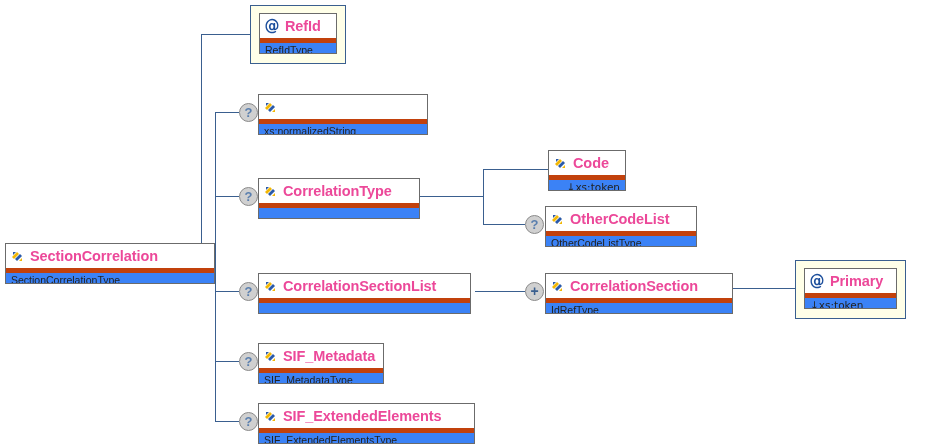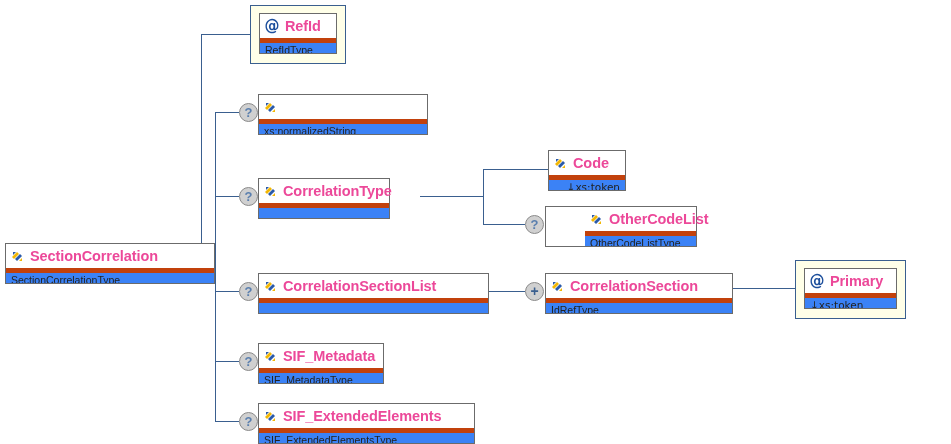--- a/index.html
+++ b/index.html
@@ -184,21 +184,21 @@
           <path d="M7 12 L12 7 L10 5 L5 10 Z" fill="#2b5aa8"></path>
           <path d="M3 3 L6 3 L3 6 Z" fill="#2b5aa8"></path>
           <path d="M12 12 L9 12 L12 9 Z" fill="#f2b705"></path>
         </svg>
       </span>
     </div>
     <div class="type-row">xs:normalizedString</div>
   </div>
 
   <div class="occ" style="left:239px; top:187px;">?</div>
-  <div class="node" style="left:258px; top:178px; width:132px;">
+  <div class="node" style="left:258px; top:178px; width:162px;">
     <div class="name-row">
       <span class="el-icon">
         <svg width="15" height="15" viewBox="0 0 15 15">
           <path d="M2 8 L7 3 L9 5 L4 10 Z" fill="#f2b705"></path>
           <path d="M7 12 L12 7 L10 5 L5 10 Z" fill="#2b5aa8"></path>
           <path d="M3 3 L6 3 L3 6 Z" fill="#2b5aa8"></path>
           <path d="M12 12 L9 12 L12 9 Z" fill="#f2b705"></path>
         </svg>
       </span>
       <span class="name-text">CorrelationType</span>
@@ -215,37 +215,37 @@
           <path d="M3 3 L6 3 L3 6 Z" fill="#2b5aa8"></path>
           <path d="M12 12 L9 12 L12 9 Z" fill="#f2b705"></path>
         </svg>
       </span>
       <span class="name-text">Code</span>
     </div>
     <div class="type-row arrow-glyph">↓xs:token</div>
   </div>
 
   <div class="occ" style="left:525px; top:215px;">?</div>
-  <div class="node" style="left:545px; top:206px; width:152px;padding-left:39px;">
+  <div class="node" style="left:545px; top:206px; width:152px;">
     <div class="name-row">
       <span class="el-icon">
         <svg width="15" height="15" viewBox="0 0 15 15">
           <path d="M2 8 L7 3 L9 5 L4 10 Z" fill="#f2b705"></path>
           <path d="M7 12 L12 7 L10 5 L5 10 Z" fill="#2b5aa8"></path>
           <path d="M3 3 L6 3 L3 6 Z" fill="#2b5aa8"></path>
           <path d="M12 12 L9 12 L12 9 Z" fill="#f2b705"></path>
         </svg>
       </span>
       <span class="name-text">OtherCodeList</span>
     </div>
     <div class="type-row">OtherCodeListType</div>
   </div>
 
   <div class="occ" style="left:239px; top:282px;">?</div>
-  <div class="node" style="left:258px; top:273px; width:231px;">
+  <div class="node" style="left:258px; top:273px; width:213px;">
     <div class="name-row">
       <span class="el-icon">
         <svg width="15" height="15" viewBox="0 0 15 15">
           <path d="M2 8 L7 3 L9 5 L4 10 Z" fill="#f2b705"></path>
           <path d="M7 12 L12 7 L10 5 L5 10 Z" fill="#2b5aa8"></path>
           <path d="M3 3 L6 3 L3 6 Z" fill="#2b5aa8"></path>
           <path d="M12 12 L9 12 L12 9 Z" fill="#f2b705"></path>
         </svg>
       </span>
       <span class="name-text">CorrelationSectionList</span>

